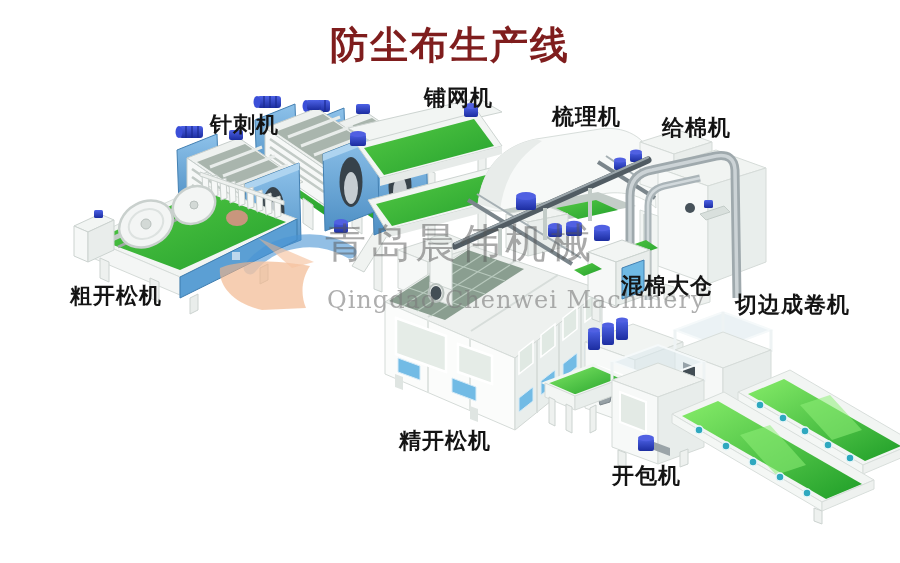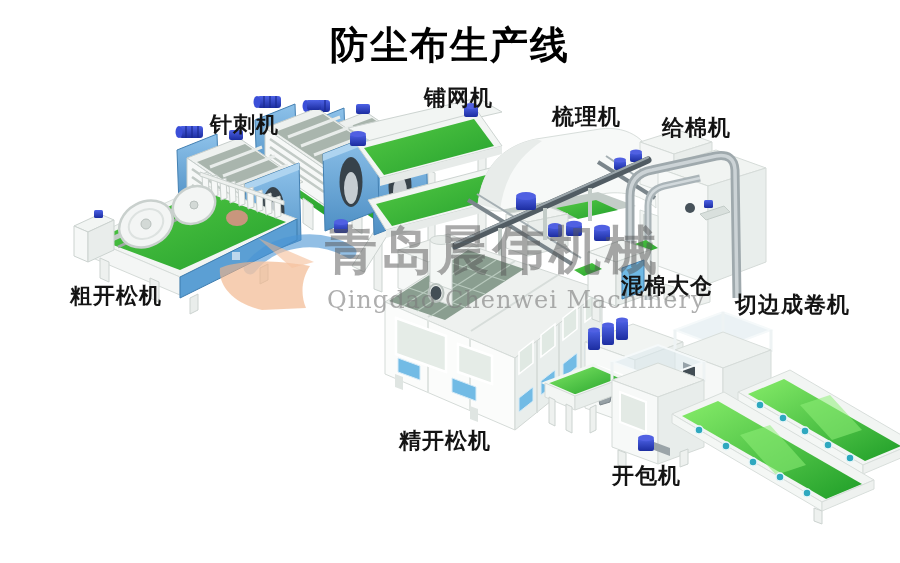--- a/index.html
+++ b/index.html
@@ -1,32 +1,32 @@
 <!DOCTYPE html>
 <html><head>
 <meta charset="utf-8">
 <style>
   html,body{margin:0;padding:0}
   body{width:900px;height:563px;position:relative;background:#ffffff;overflow:hidden;
        font-family:"Liberation Sans","DejaVu Sans",sans-serif}
   #scene{position:absolute;left:0;top:0}
   #title{position:absolute;left:0;right:0;top:20px;text-align:center;font-size:38px;
-         font-weight:600;color:#000000;letter-spacing:2px}
+         font-weight:600;color:#7f1d1d;letter-spacing:2px}
   .lbl{position:absolute;color:#141414;font-size:22px;font-weight:600;letter-spacing:1px;white-space:nowrap}
   #lbl-needle{left:210px;top:110px}
   #lbl-web{left:424px;top:83px}
   #lbl-carding{left:552px;top:102px}
   #lbl-feeder{left:662px;top:113px}
   #lbl-winder{left:70px;top:281px}
   #lbl-fine{left:621px;top:271px}
   #lbl-coarse{left:735px;top:290px}
   #lbl-bin{left:399px;top:426px}
   #lbl-bale{left:612px;top:461px}
-  .wm-cn{position:absolute;left:325px;top:216px;font-family:"DejaVu Serif",serif;font-size:52px;
-         font-weight:bold;color:rgba(85,85,85,.5);white-space:nowrap;letter-spacing:4px}
+  .wm-cn{position:absolute;left:325px;top:216px;font-family:"DejaVu Serif",serif;font-size:41px;
+         font-weight:normal;color:rgba(85,85,85,.5);white-space:nowrap;letter-spacing:4px}
   .wm-en{position:absolute;left:327px;top:286px;font-family:"DejaVu Serif",serif;font-size:24px;
          color:rgba(125,125,125,.62);white-space:nowrap;letter-spacing:1px}
 </style>
 </head>
 <body>
 
 <svg id="scene" width="900" height="563" viewBox="0 0 900 563">
   <defs>
     <linearGradient id="gr" x1="0" y1="0" x2="1" y2="1">
       <stop offset="0" stop-color="#55ca45"></stop>

